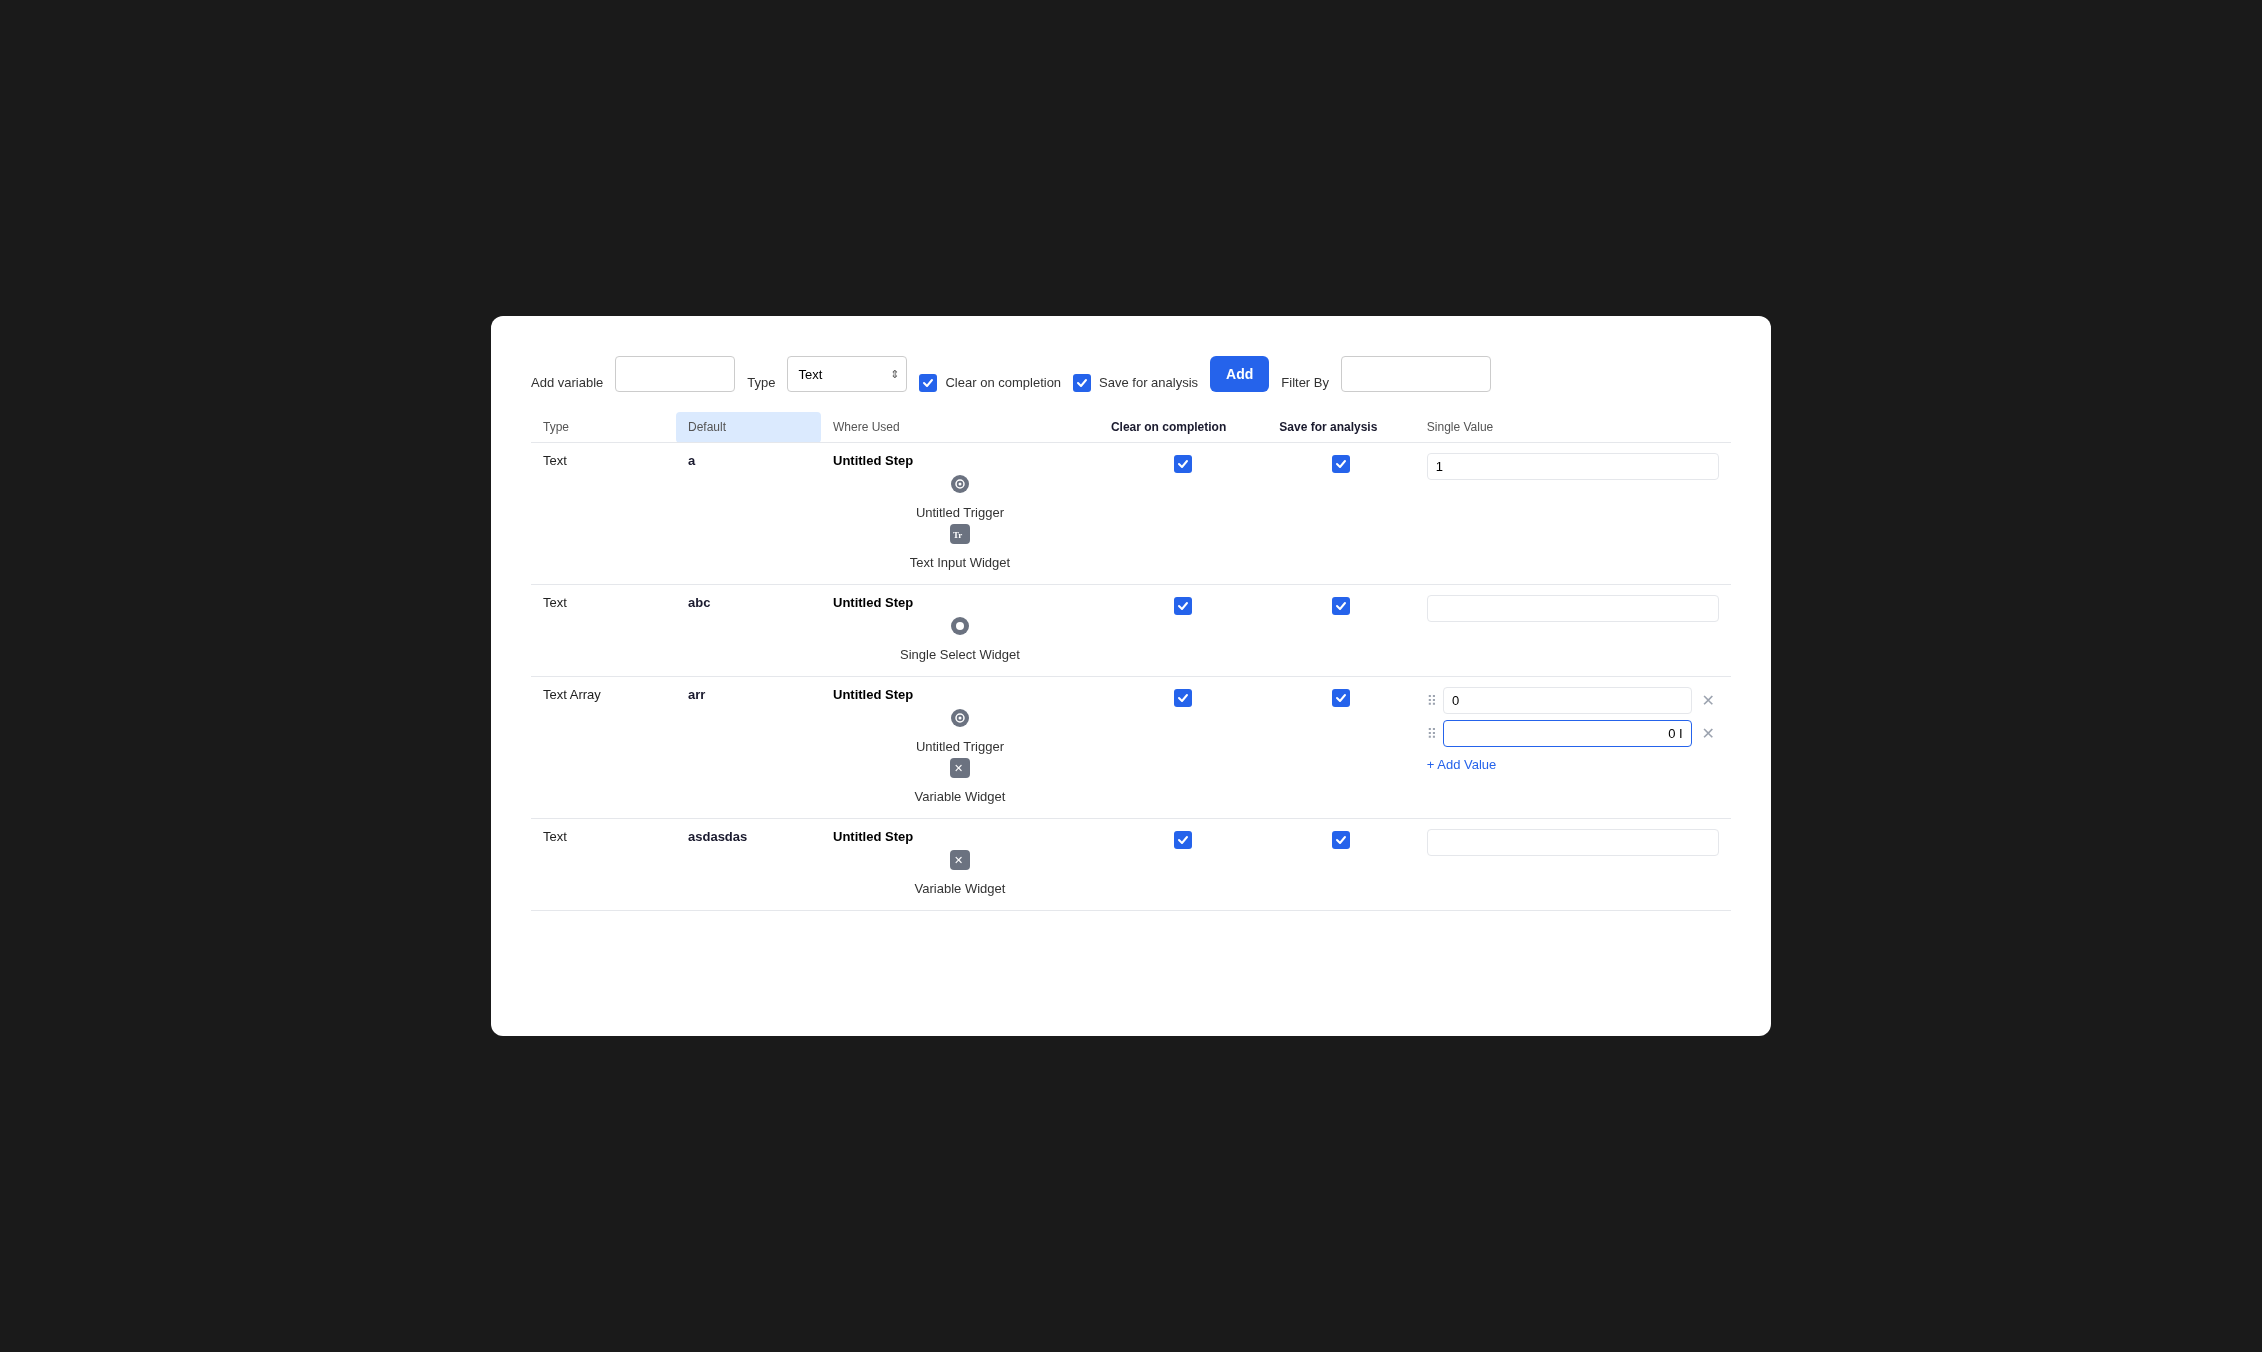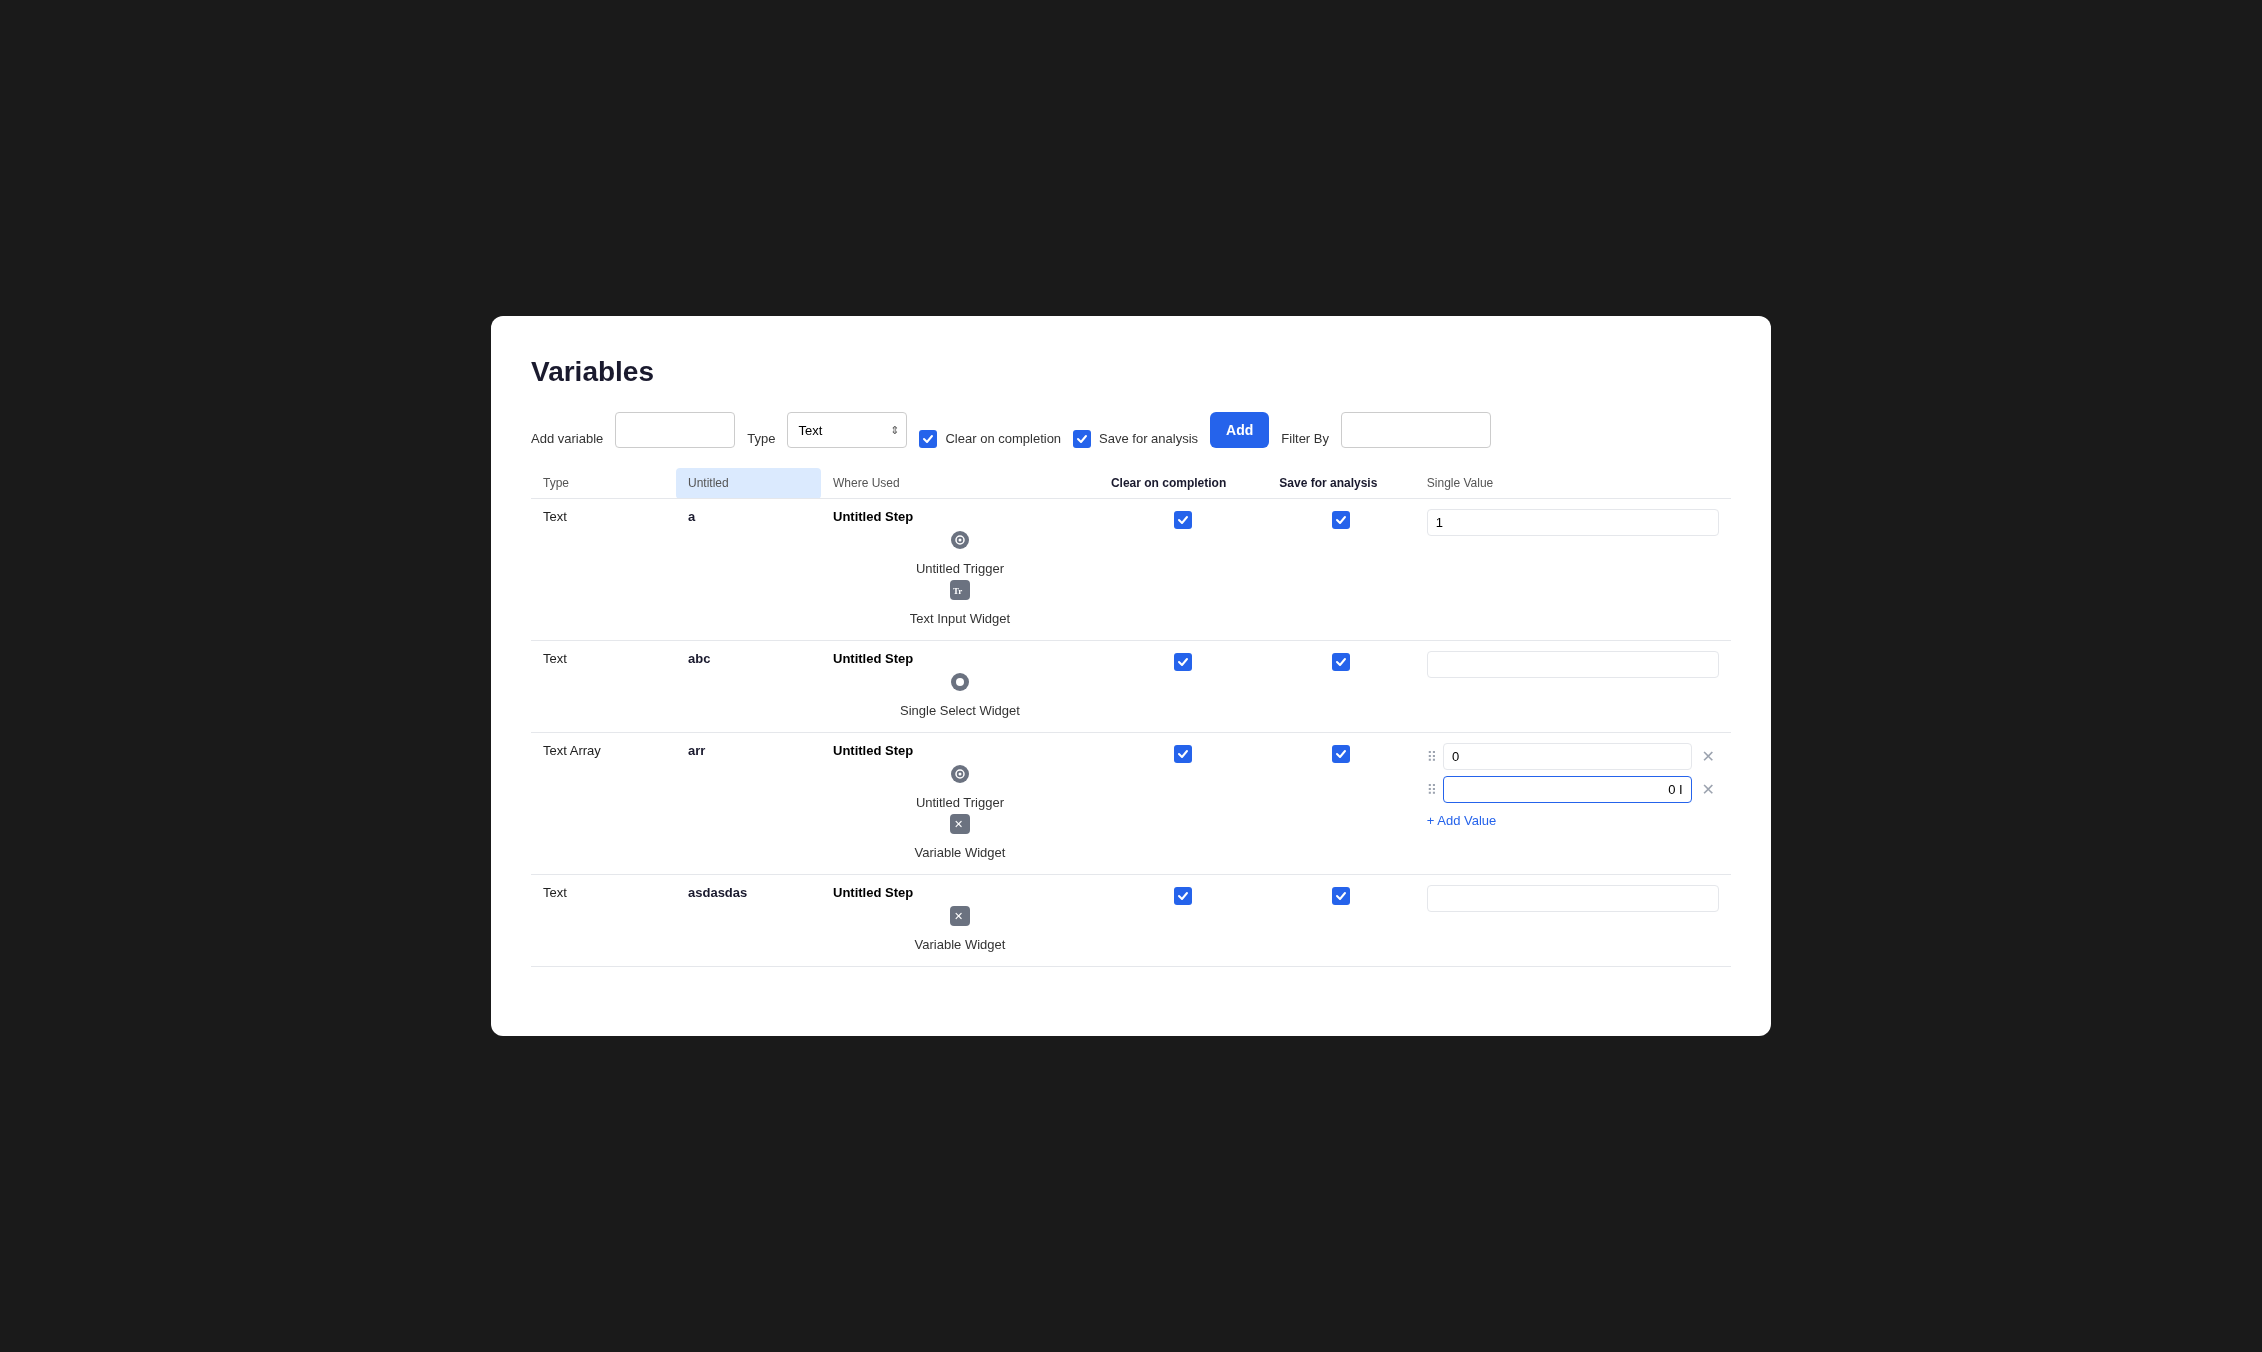--- a/index.html
+++ b/index.html
@@ -223,21 +223,20 @@
       text-align: right;
     }
     thead tr th:nth-child(2) {
       background: #dbeafe;
     }
   </style>
 </head>
 <body>
 
 <div class="window">
-  <div class="page-title">Variables</div>
 
   <div class="toolbar">
     <span class="toolbar-label">Add variable</span>
     <input class="toolbar-input" type="text" style="">
 
     <span class="toolbar-label">Type</span>
     <div class="toolbar-select-wrap">
       <select class="toolbar-select">
         <option>Text</option>
         <option>Text Array</option>
@@ -268,21 +267,21 @@
     <button class="add-btn">Add</button>
 
     <span class="toolbar-label">Filter By</span>
     <input class="filter-input" type="text" style="">
   </div>
 
   <table class="table-wrap">
     <thead>
       <tr>
         <th class="col-type">Type</th>
-        <th class="col-variable col-header-highlighted">Untitled</th>
+        <th class="col-variable col-header-highlighted">Default</th>
         <th class="col-where">Where Used</th>
         <th class="col-clear bold-header">Clear on completion</th>
         <th class="col-save bold-header">Save for analysis</th>
         <th class="col-default">Single Value</th>
       </tr>
     </thead>
     <tbody id="table-body">
         <tr>
     <td class="col-type">Text</td>
     <td class="col-variable"><span class="variable-name">a</span></td>

